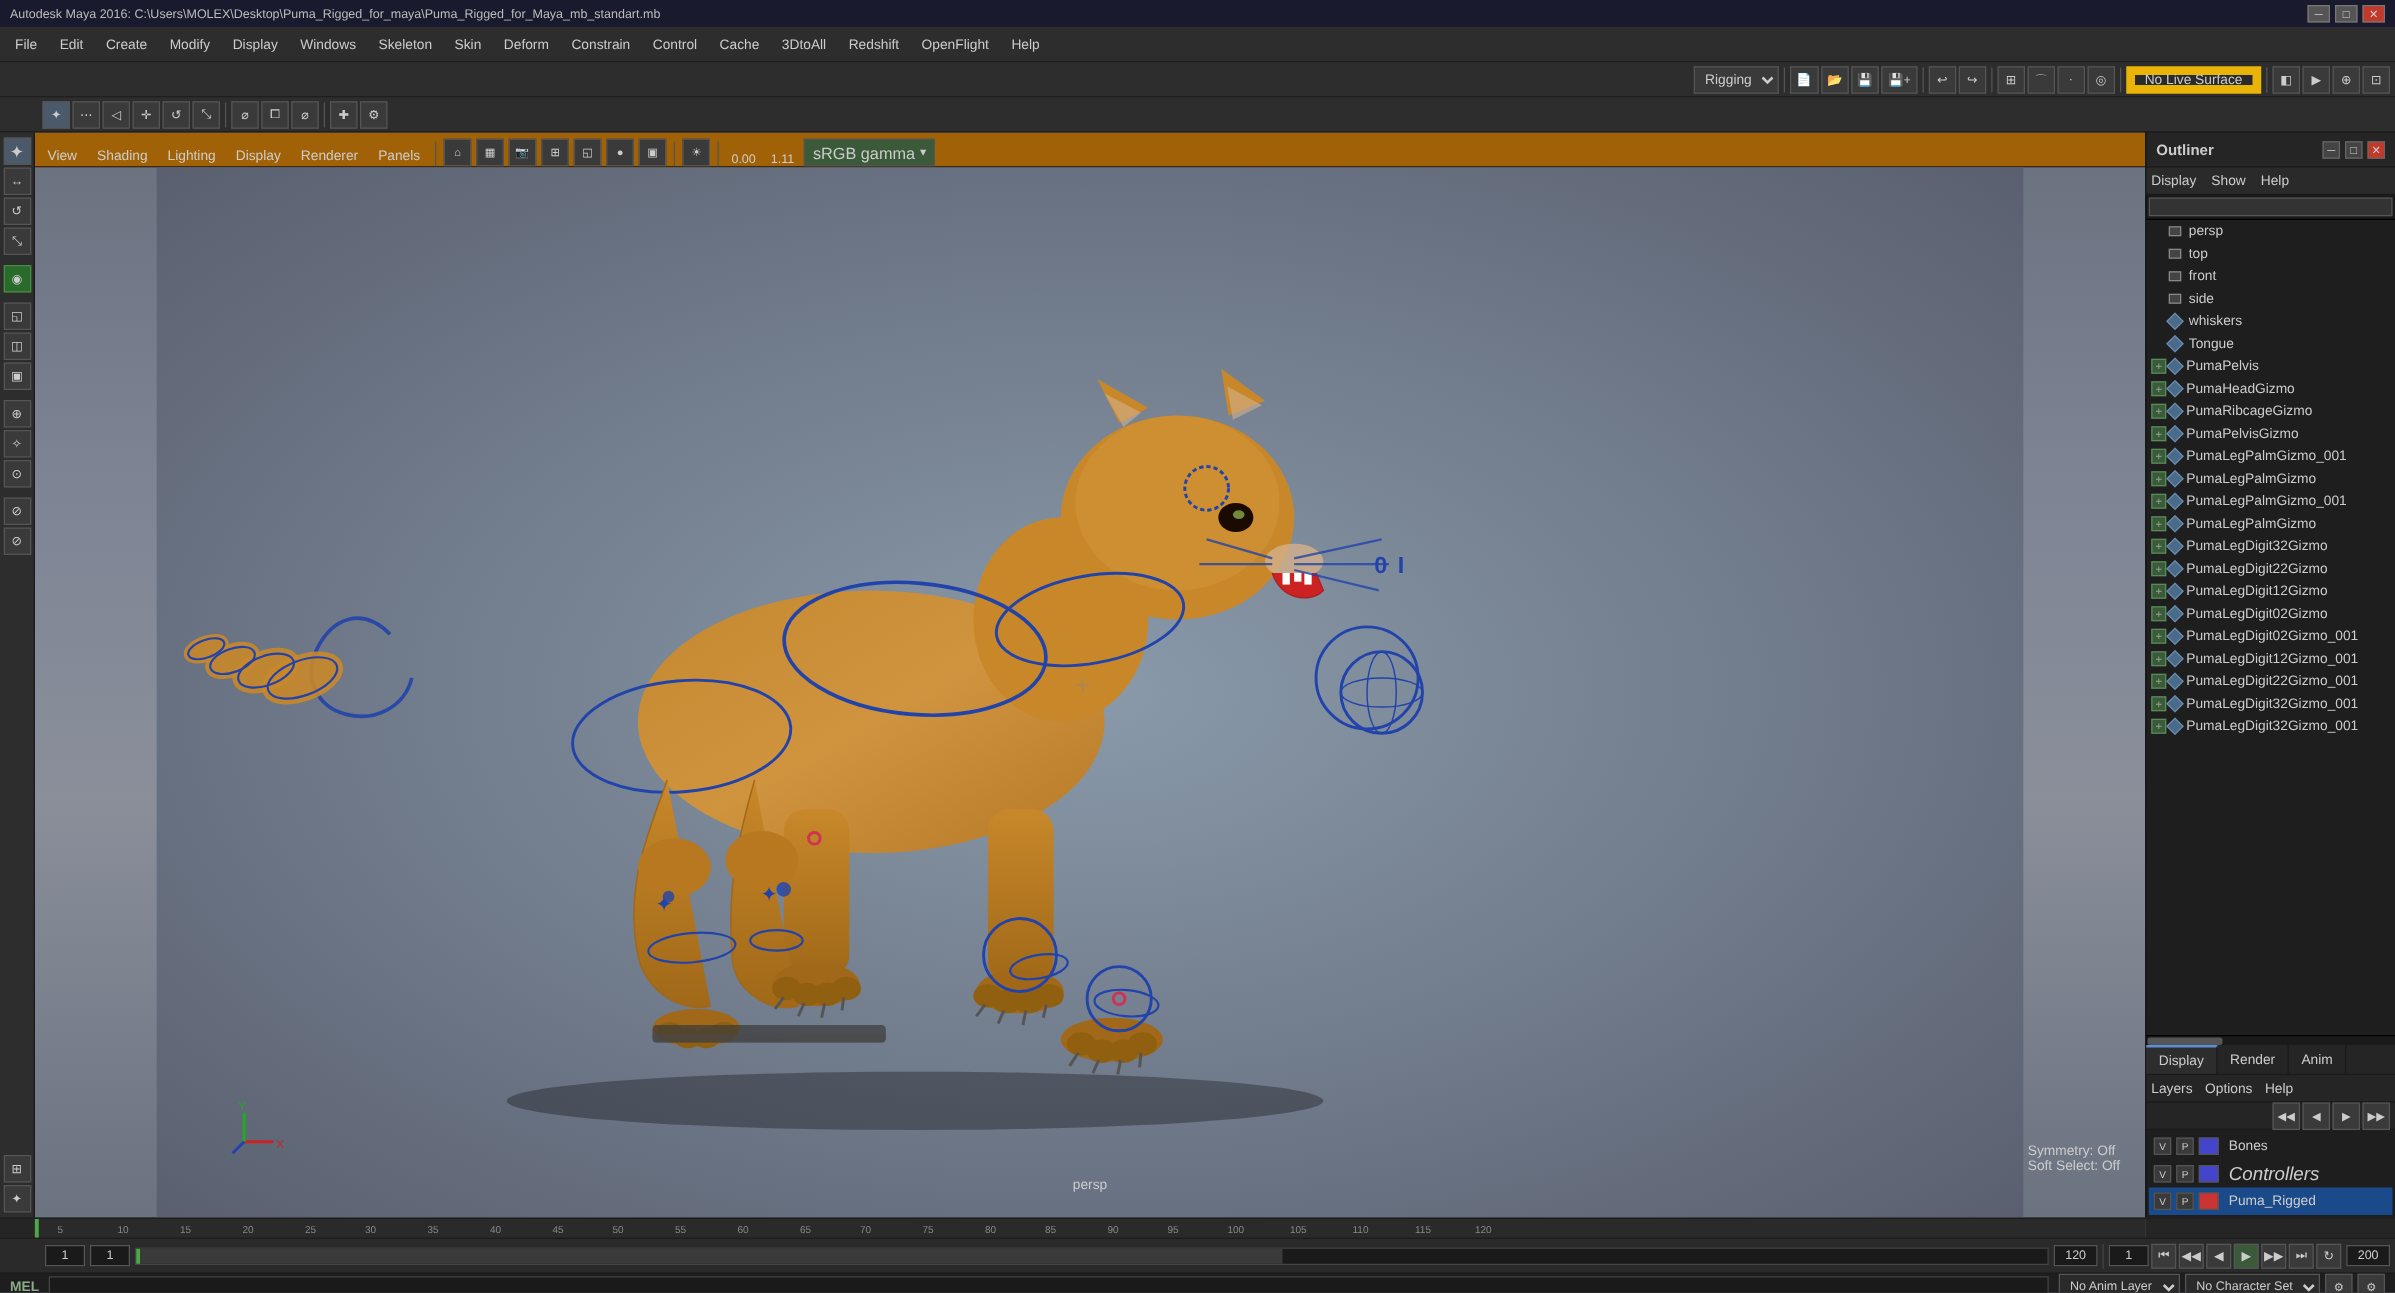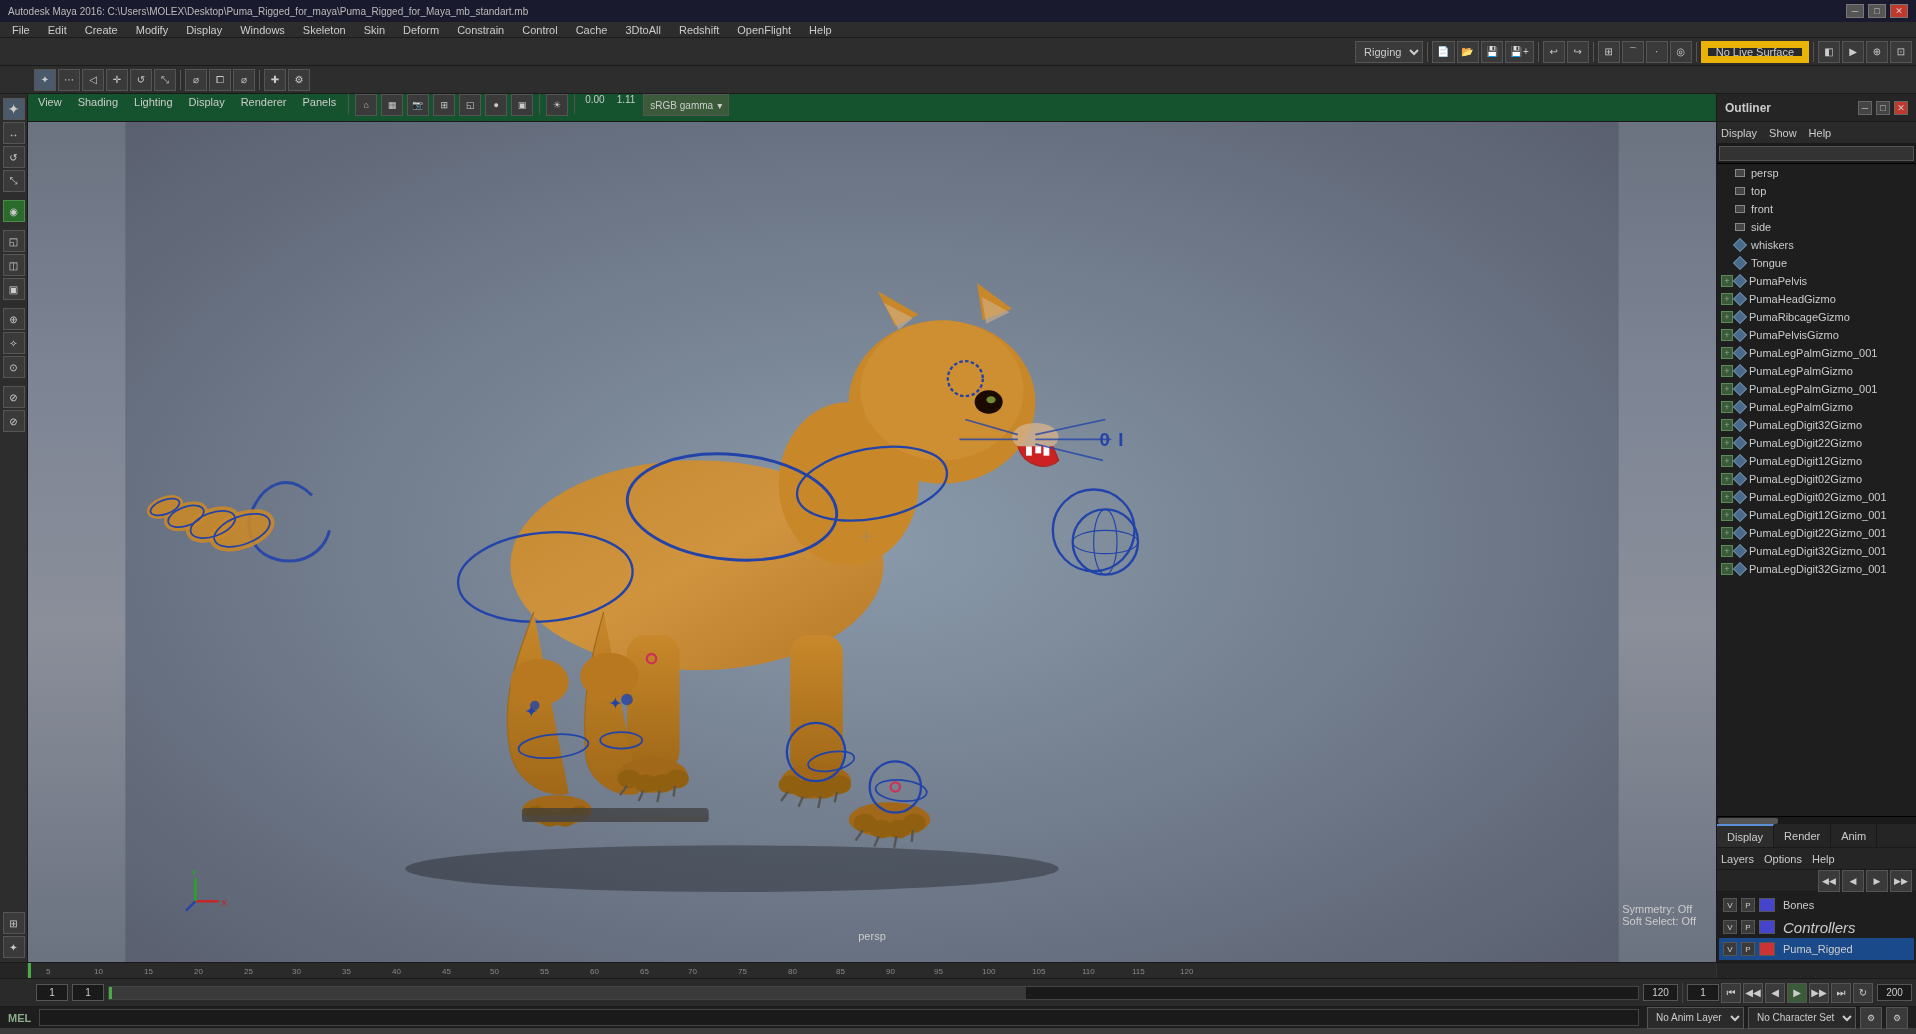--- a/index.html
+++ b/index.html
@@ -4,40 +4,40 @@
   <style>
     * { margin: 0; padding: 0; box-sizing: border-box; }
     body { width: 1916px; height: 1034px; background: #3c3c3c; font-family: 'Segoe UI', Arial, sans-serif; font-size: 11px; color: #ccc; overflow: hidden; }
 
     
     #title-bar { width: 100%; height: 22px; background: #1a1a2e; display: flex; align-items: center; justify-content: space-between; padding: 0 8px; }
     #title-bar-controls { display: flex; gap: 4px; }
     .win-btn { width: 18px; height: 14px; background: #555; border: 1px solid #777; cursor: pointer; font-size: 9px; display: flex; align-items: center; justify-content: center; color: #ccc; }
 
     
-    #menu-bar { width: 100%; height: 16px; background: #2d2d2d; display: flex; align-items: center; padding: 0 4px; gap: 2px; border-bottom: 1px solid #1a1a1a; }
+    #menu-bar { width: 100%; height: 28px; background: #2d2d2d; display: flex; align-items: center; padding: 0 4px; gap: 2px; border-bottom: 1px solid #1a1a1a; }
     .menu-item { padding: 2px 8px; color: #ccc; cursor: pointer; font-size: 11px; }
 
     
     #toolbar1 { width: 100%; height: 28px; background: #2d2d2d; display: flex; align-items: center; padding: 0 4px; gap: 2px; border-bottom: 1px solid #1a1a1a; justify-content: flex-end; }
     .tb-btn { height: 22px; min-width: 22px; background: #3a3a3a; border: 1px solid #555; cursor: pointer; display: flex; align-items: center; justify-content: center; color: #ccc; font-size: 10px; padding: 0 4px; }
     .tb-separator { width: 1px; height: 20px; background: #555; margin: 0 2px; }
     .tb-dropdown { height: 22px; background: #3a3a3a; border: 1px solid #555; color: #ccc; font-size: 11px; padding: 0 4px; cursor: pointer; }
     .no-live-surface { background: #2a2a2a; border: 7px solid #eab308; color: #ccc; padding: 2px 8px; font-size: 11px; height: 22px; display: flex; align-items: center; }
 
     
     #toolbar2 { width: 100%; height: 28px; background: #2d2d2d; display: flex; align-items: center; padding: 0 4px; gap: 2px; border-bottom: 1px solid #1a1a1a; }
 
     
     #left-toolbar { width: 28px; background: #2d2d2d; border-right: 1px solid #1a1a1a; display: flex; flex-direction: column; align-items: center; padding: 4px 0; gap: 2px; }
     .lt-btn { width: 22px; height: 22px; background: #3a3a3a; border: 1px solid #555; cursor: pointer; display: flex; align-items: center; justify-content: center; color: #ccc; font-size: 10px; }
 
     
     #viewport { flex: 1; position: relative; background: #5a6070; overflow: hidden; }
-    #viewport-toolbar { height: 28px; background: #14532d; display: flex; align-items: flex-start; padding: 0 4px; gap: 4px; border-bottom: 1px solid #1a1a1a; }
+    #viewport-toolbar { height: 28px; background: #a16207; display: flex; align-items: flex-end; padding: 0 4px; gap: 4px; border-bottom: 1px solid #1a1a1a; }
     .vp-btn { padding: 2px 6px; color: #ccc; cursor: pointer; font-size: 11px; }
     #viewport-canvas { width: 100%; height: calc(100% - 28px); position: relative; background: linear-gradient(180deg, #6b7280 0%, #7d8494 30%, #8a8f9a 60%, #6b7280 100%); }
 
     
     #puma-art { position: absolute; top: 0; left: 0; width: 100%; height: 100%; }
     .ol-item { height: 18px; display: flex; align-items: center; padding: 0 4px; gap: 4px; cursor: pointer; color: #ccc; font-size: 11px; }
     .layer-row { height: 22px; display: flex; align-items: center; gap: 4px; padding: 2px 4px; }
     .layer-row.active { background: #1a4a8a; }
     .transport-btn { width: 20px; height: 20px; background: #3a3a3a; border: 1px solid #555; color: #ccc; font-size: 10px; cursor: pointer; display: flex; align-items: center; justify-content: center; }
     #status-bar { height: 22px; background: #1a1a1a; display: flex; align-items: center; padding: 0 8px; border-top: 1px solid #000; }
@@ -164,21 +164,21 @@
         <div class="tb-btn" style="font-size:9px;">⊞</div>
         <div class="tb-btn" style="font-size:9px;">◱</div>
         <div class="tb-btn" style="font-size:9px;">●</div>
         <div class="tb-btn" style="font-size:9px;">▣</div>
         <div class="tb-separator"></div>
         <div class="tb-btn" style="font-size:9px;">☀</div>
         <div class="tb-separator"></div>
         <span style="color:#ccc; font-size:10px; padding:0 4px;">0.00</span>
         <span style="color:#ccc; font-size:10px; padding:0 4px;">1.11</span>
         <div class="tb-btn" style="background:#3a5a3a; padding:0 6px;">
-          <span style="font-size:10px;">sRGB gamma</span>
+          <span style="font-size:13px;">sRGB gamma</span>
           <span style="margin-left:4px;">▾</span>
         </div>
       </div>
 
       <div id="viewport-canvas">
 
         <svg id="puma-art" viewBox="0 0 1280 720" preserveAspectRatio="xMidYMid meet">
 
           <defs>
             <radialGradient id="bgGrad" cx="50%" cy="50%" r="70%">

